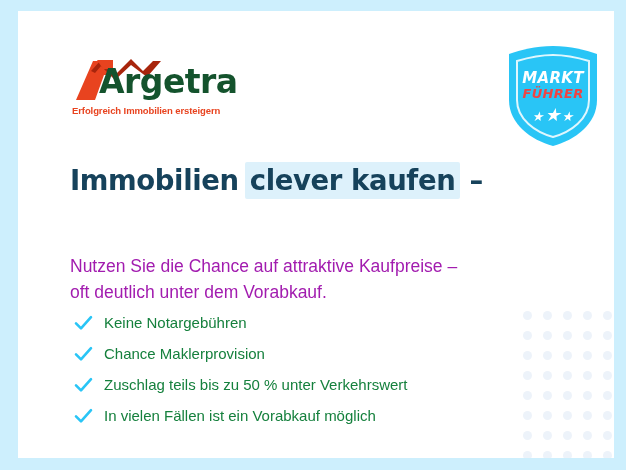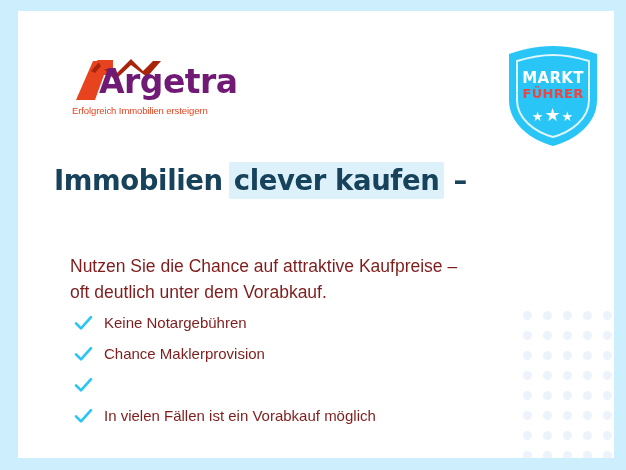--- a/index.html
+++ b/index.html
@@ -55,43 +55,44 @@
     width: 150px;
     height: 46px;
   }
   #logo-word {
     position: absolute;
     left: 28px;
     top: 10px;
     font-family: "DejaVu Sans", sans-serif;
     font-size: 33px;
     font-weight: 700;
-    color: #701a75;
+    color: #14532d;
     letter-spacing: -0.5px;
     line-height: 1;
   }
   #logo-tagline {
     position: absolute;
     left: 1px;
     top: 50px;
     font-family: "Liberation Sans", sans-serif;
     font-size: 9.5px;
-    font-weight: 400;
+    font-weight: 700;
     color: #E8431F;
     letter-spacing: -0.1px;
     white-space: nowrap;
   }
 
   
   #badge {
     position: absolute;
     left: 487px;
     top: 33px;
     width: 96px;
     height: 104px;
+    font-style: italic;
   }
   #badge-text-markt {
     position: absolute;
     left: 0;
     top: 25px;
     width: 96px;
     text-align: center;
     font-family: "DejaVu Sans", sans-serif;
     font-size: 15px;
     font-weight: 700;
@@ -118,21 +119,21 @@
     text-align: center;
     font-size: 13px;
     color: #FFFFFF;
     letter-spacing: 1px;
   }
   #badge-stars .star-big { font-size: 18px; }
 
   
   #headline {
     position: absolute;
-    left: 36px;
+    left: 52px;
     top: 134px;
     width: 470px;
     font-family: "DejaVu Sans", sans-serif;
     font-size: 27.5px;
     font-weight: 700;
     color: #16425B;
     line-height: 1.26;
     letter-spacing: -0.4px;
   }
   #headline .hl-mark {
@@ -144,21 +145,21 @@
 
   
   #subheadline {
     position: absolute;
     left: 52px;
     top: 224px;
     width: 480px;
     font-family: "Liberation Sans", sans-serif;
     font-size: 17.5px;
     font-weight: 400;
-    color: #7f1d1d;
+    color: #a21caf;
     line-height: 1.52;
   }
 
   
   #benefits {
     position: absolute;
     left: 56px;
     top: 296px;
     width: 460px;
     list-style: none;
@@ -171,21 +172,21 @@
     height: 31px;
   }
   #benefits .check {
     flex: 0 0 30px;
     display: flex;
     align-items: center;
   }
   #benefits .label {
     font-family: "Liberation Sans", sans-serif;
     font-size: 15px;
-    color: #7f1d1d;
+    color: #15803d;
     white-space: nowrap;
   }
 </style>
 </head>
 <body>
 
 <div id="card">
 
   <div id="dot-grid">
       <div class="dot"></div>
@@ -273,20 +274,21 @@
           </svg>
         </span>
         <span class="label">Chance Maklerprovision</span>
       </li>
       <li>
         <span class="check">
           <svg width="19" height="16" viewBox="0 0 19 16">
             <path d="M2 8.4 L7 13.4 L17 2.2" fill="none" stroke="#29C5F6" stroke-width="2.6" stroke-linecap="round" stroke-linejoin="round"></path>
           </svg>
         </span>
+        <span class="label">Zuschlag teils bis zu 50 % unter Verkehrswert</span>
       </li>
       <li>
         <span class="check">
           <svg width="19" height="16" viewBox="0 0 19 16">
             <path d="M2 8.4 L7 13.4 L17 2.2" fill="none" stroke="#29C5F6" stroke-width="2.6" stroke-linecap="round" stroke-linejoin="round"></path>
           </svg>
         </span>
         <span class="label">In vielen Fällen ist ein Vorabkauf möglich</span>
       </li>
     </ul>

